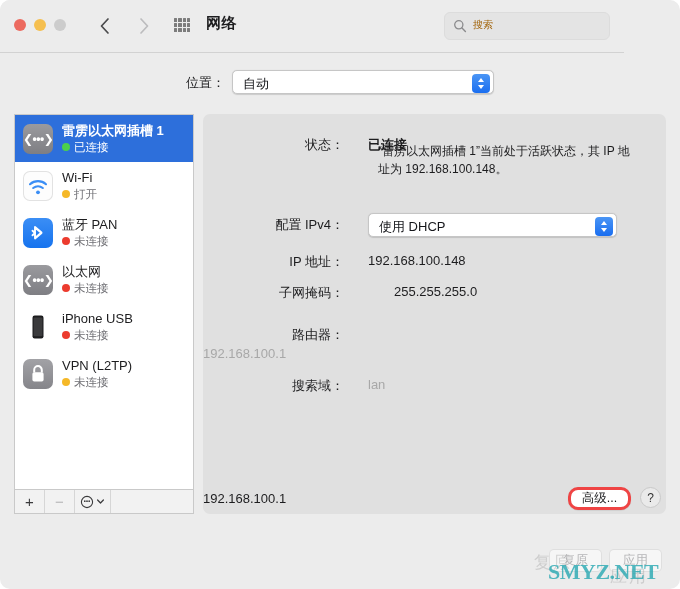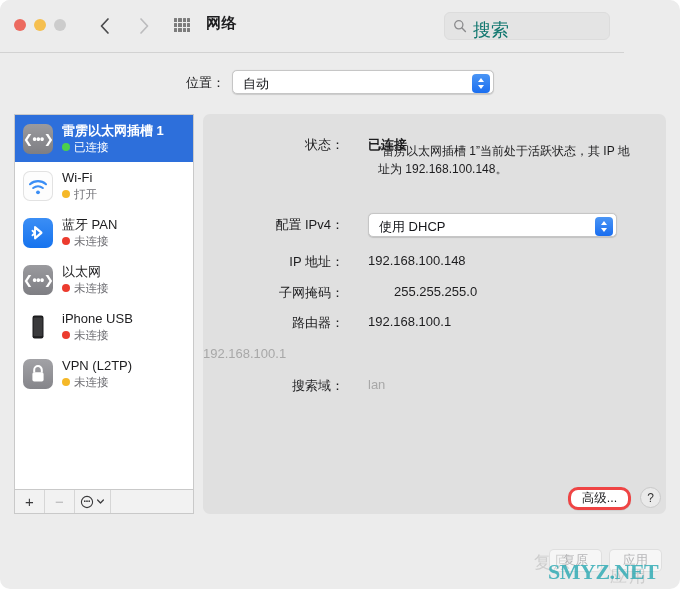--- a/index.html
+++ b/index.html
@@ -90,22 +90,22 @@
     box-sizing: border-box;
   }
   .search-icon {
     position: absolute;
     left: 8px; top: 6px;
     width: 14px; height: 14px;
   }
   .search-ph {
     position: absolute;
     left: 28px; top: 5px;
-    font-size: 18px;
-    color: #0f766e;
+    font-size: 10px;
+    color: #a16207;
   }
 
   
   .loc-label {
     position: absolute;
     left: 186px; top: 74px;
     font-size: 13px;
     color: #1d1d1f;
   }
   .popup {
@@ -552,21 +552,21 @@
     <div class="frow" style="top:139px;">
       <div class="flabel">IP 地址：</div>
       <div class="fvalue">192.168.100.148</div>
     </div>
 
     <div class="frow" style="top:170px;gap:26px;">
       <div class="flabel">子网掩码：</div>
       <div class="fvalue">255.255.255.0</div>
     </div>
 
-    <div class="frow" style="top:200px;">
+    <div class="frow" style="top:212px;flex-direction:column;">
       <div class="flabel">路由器：</div>
       <div class="fvalue">192.168.100.1</div>
     </div>
 
     <div class="frow" style="top:232px;">
       <div class="fvalue dim">192.168.100.1</div>
     </div>
 
     <div class="frow" style="top:263px;">
       <div class="flabel">搜索域：</div>

